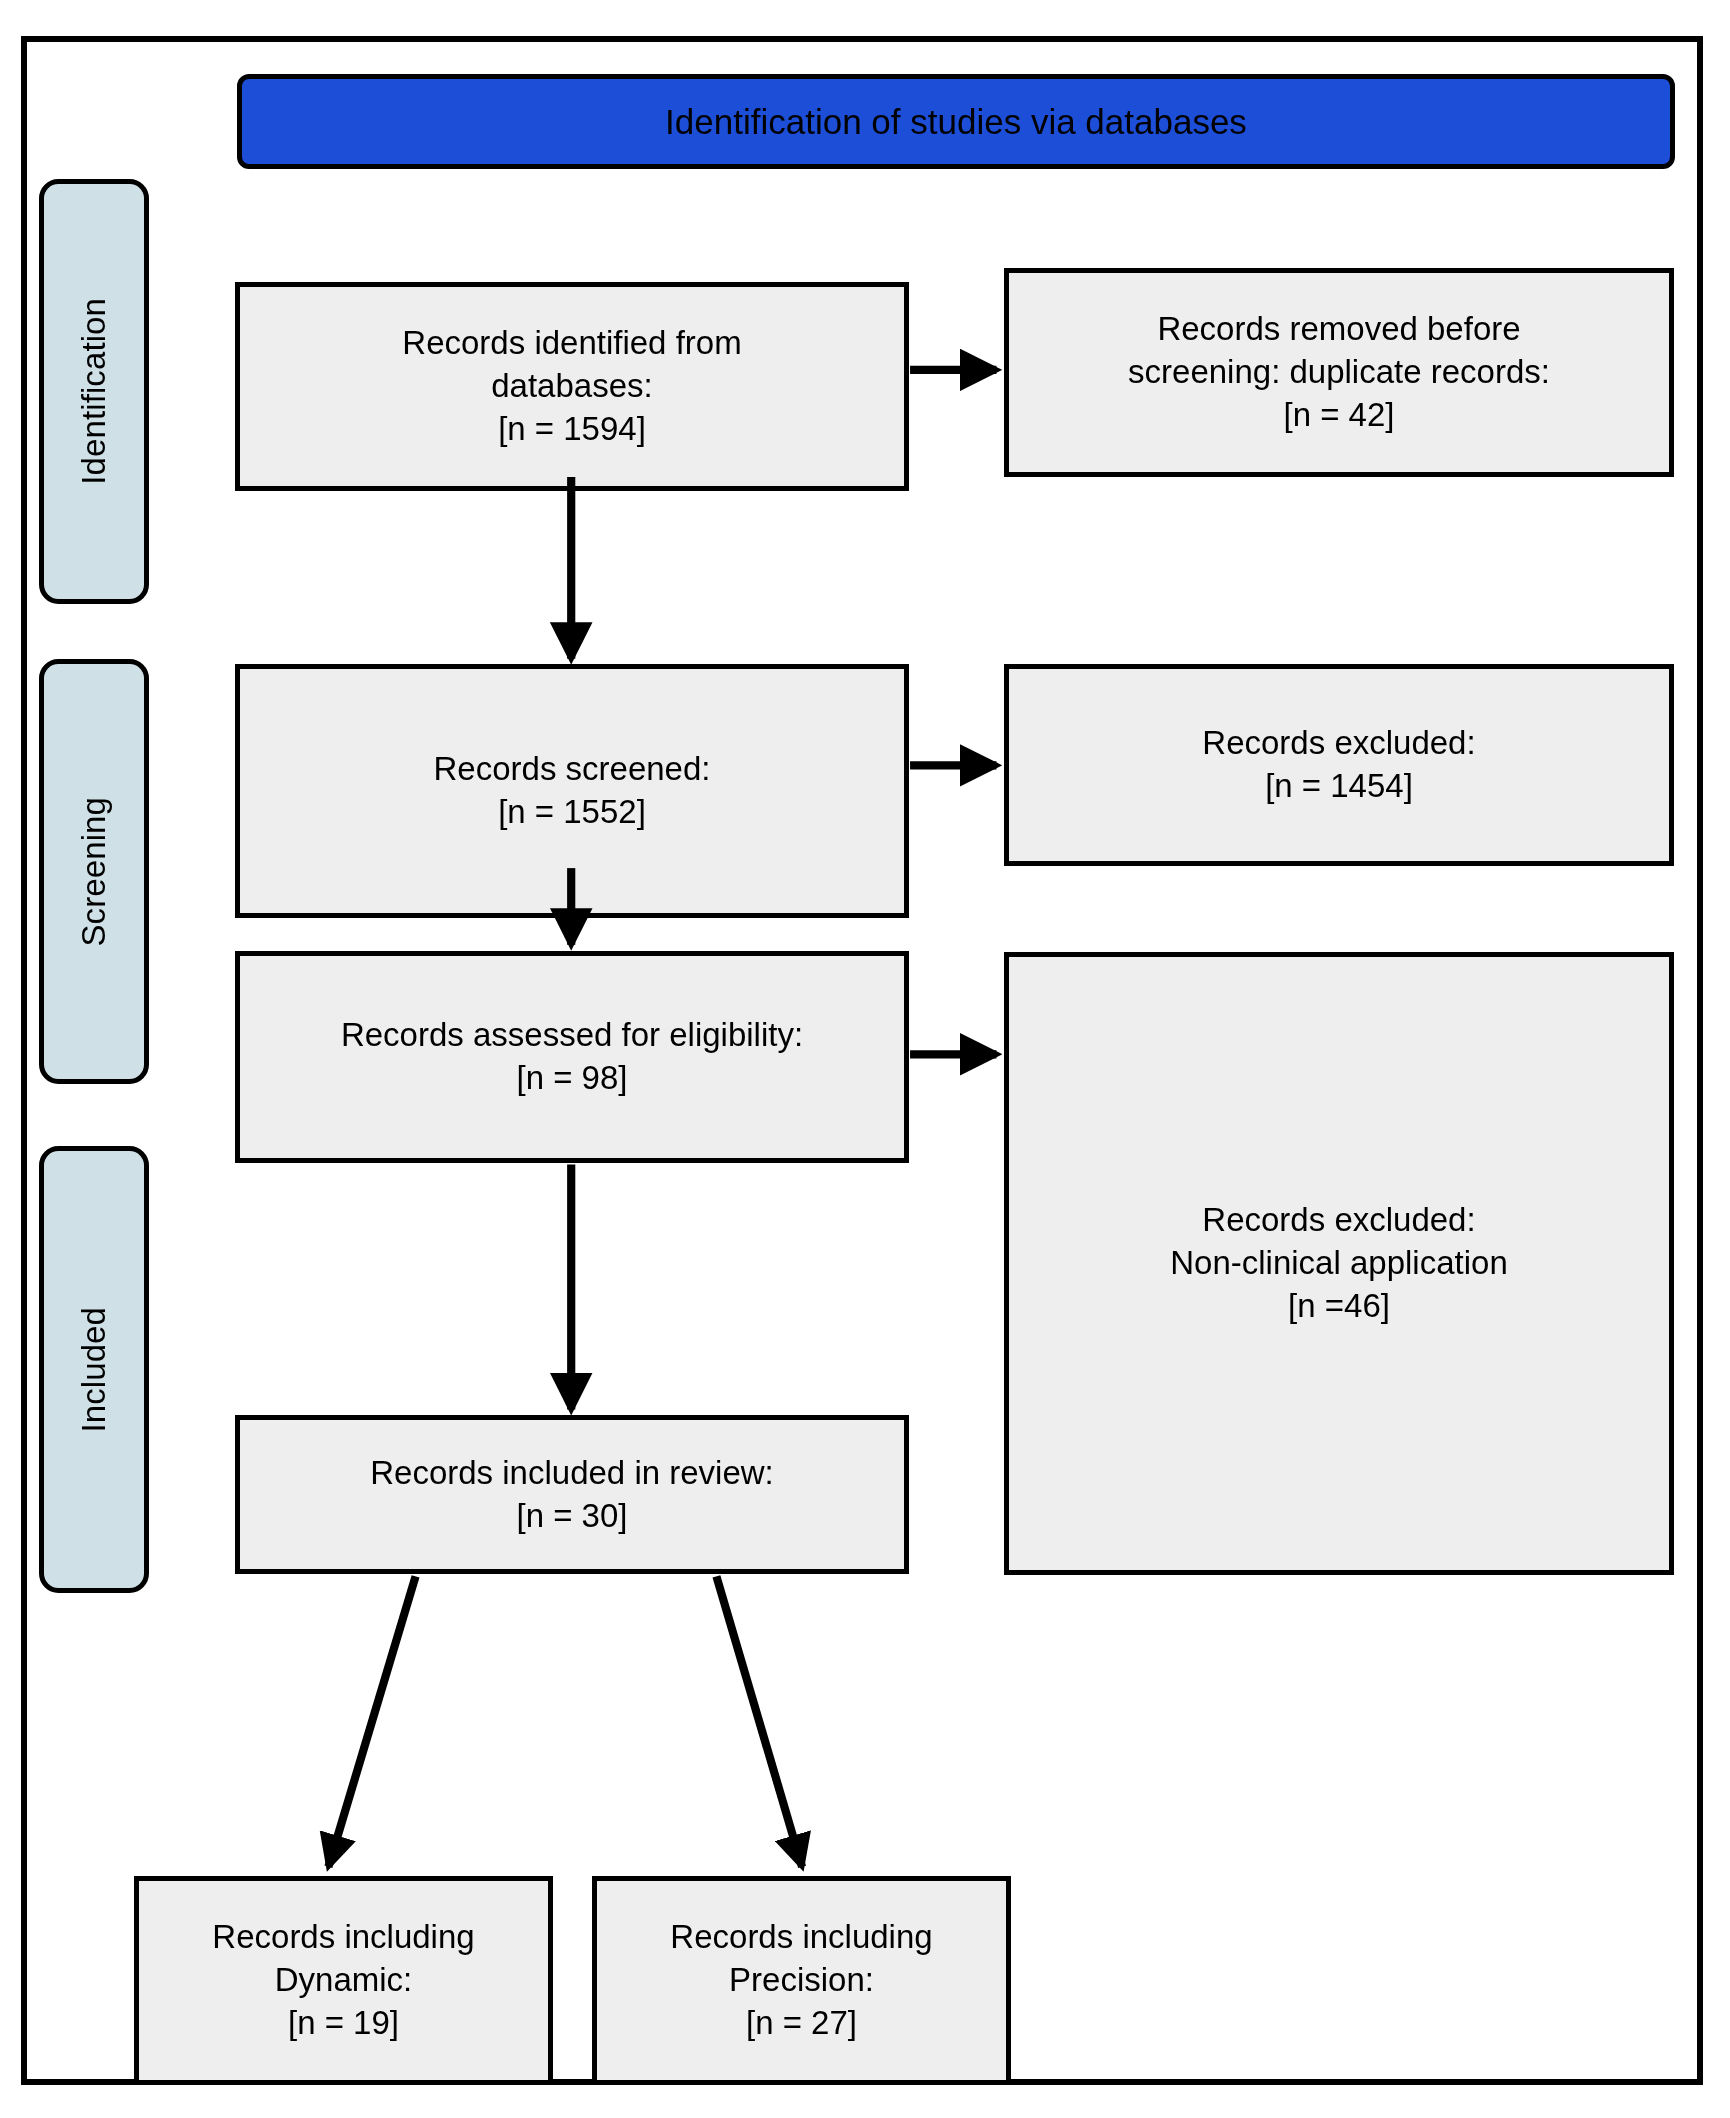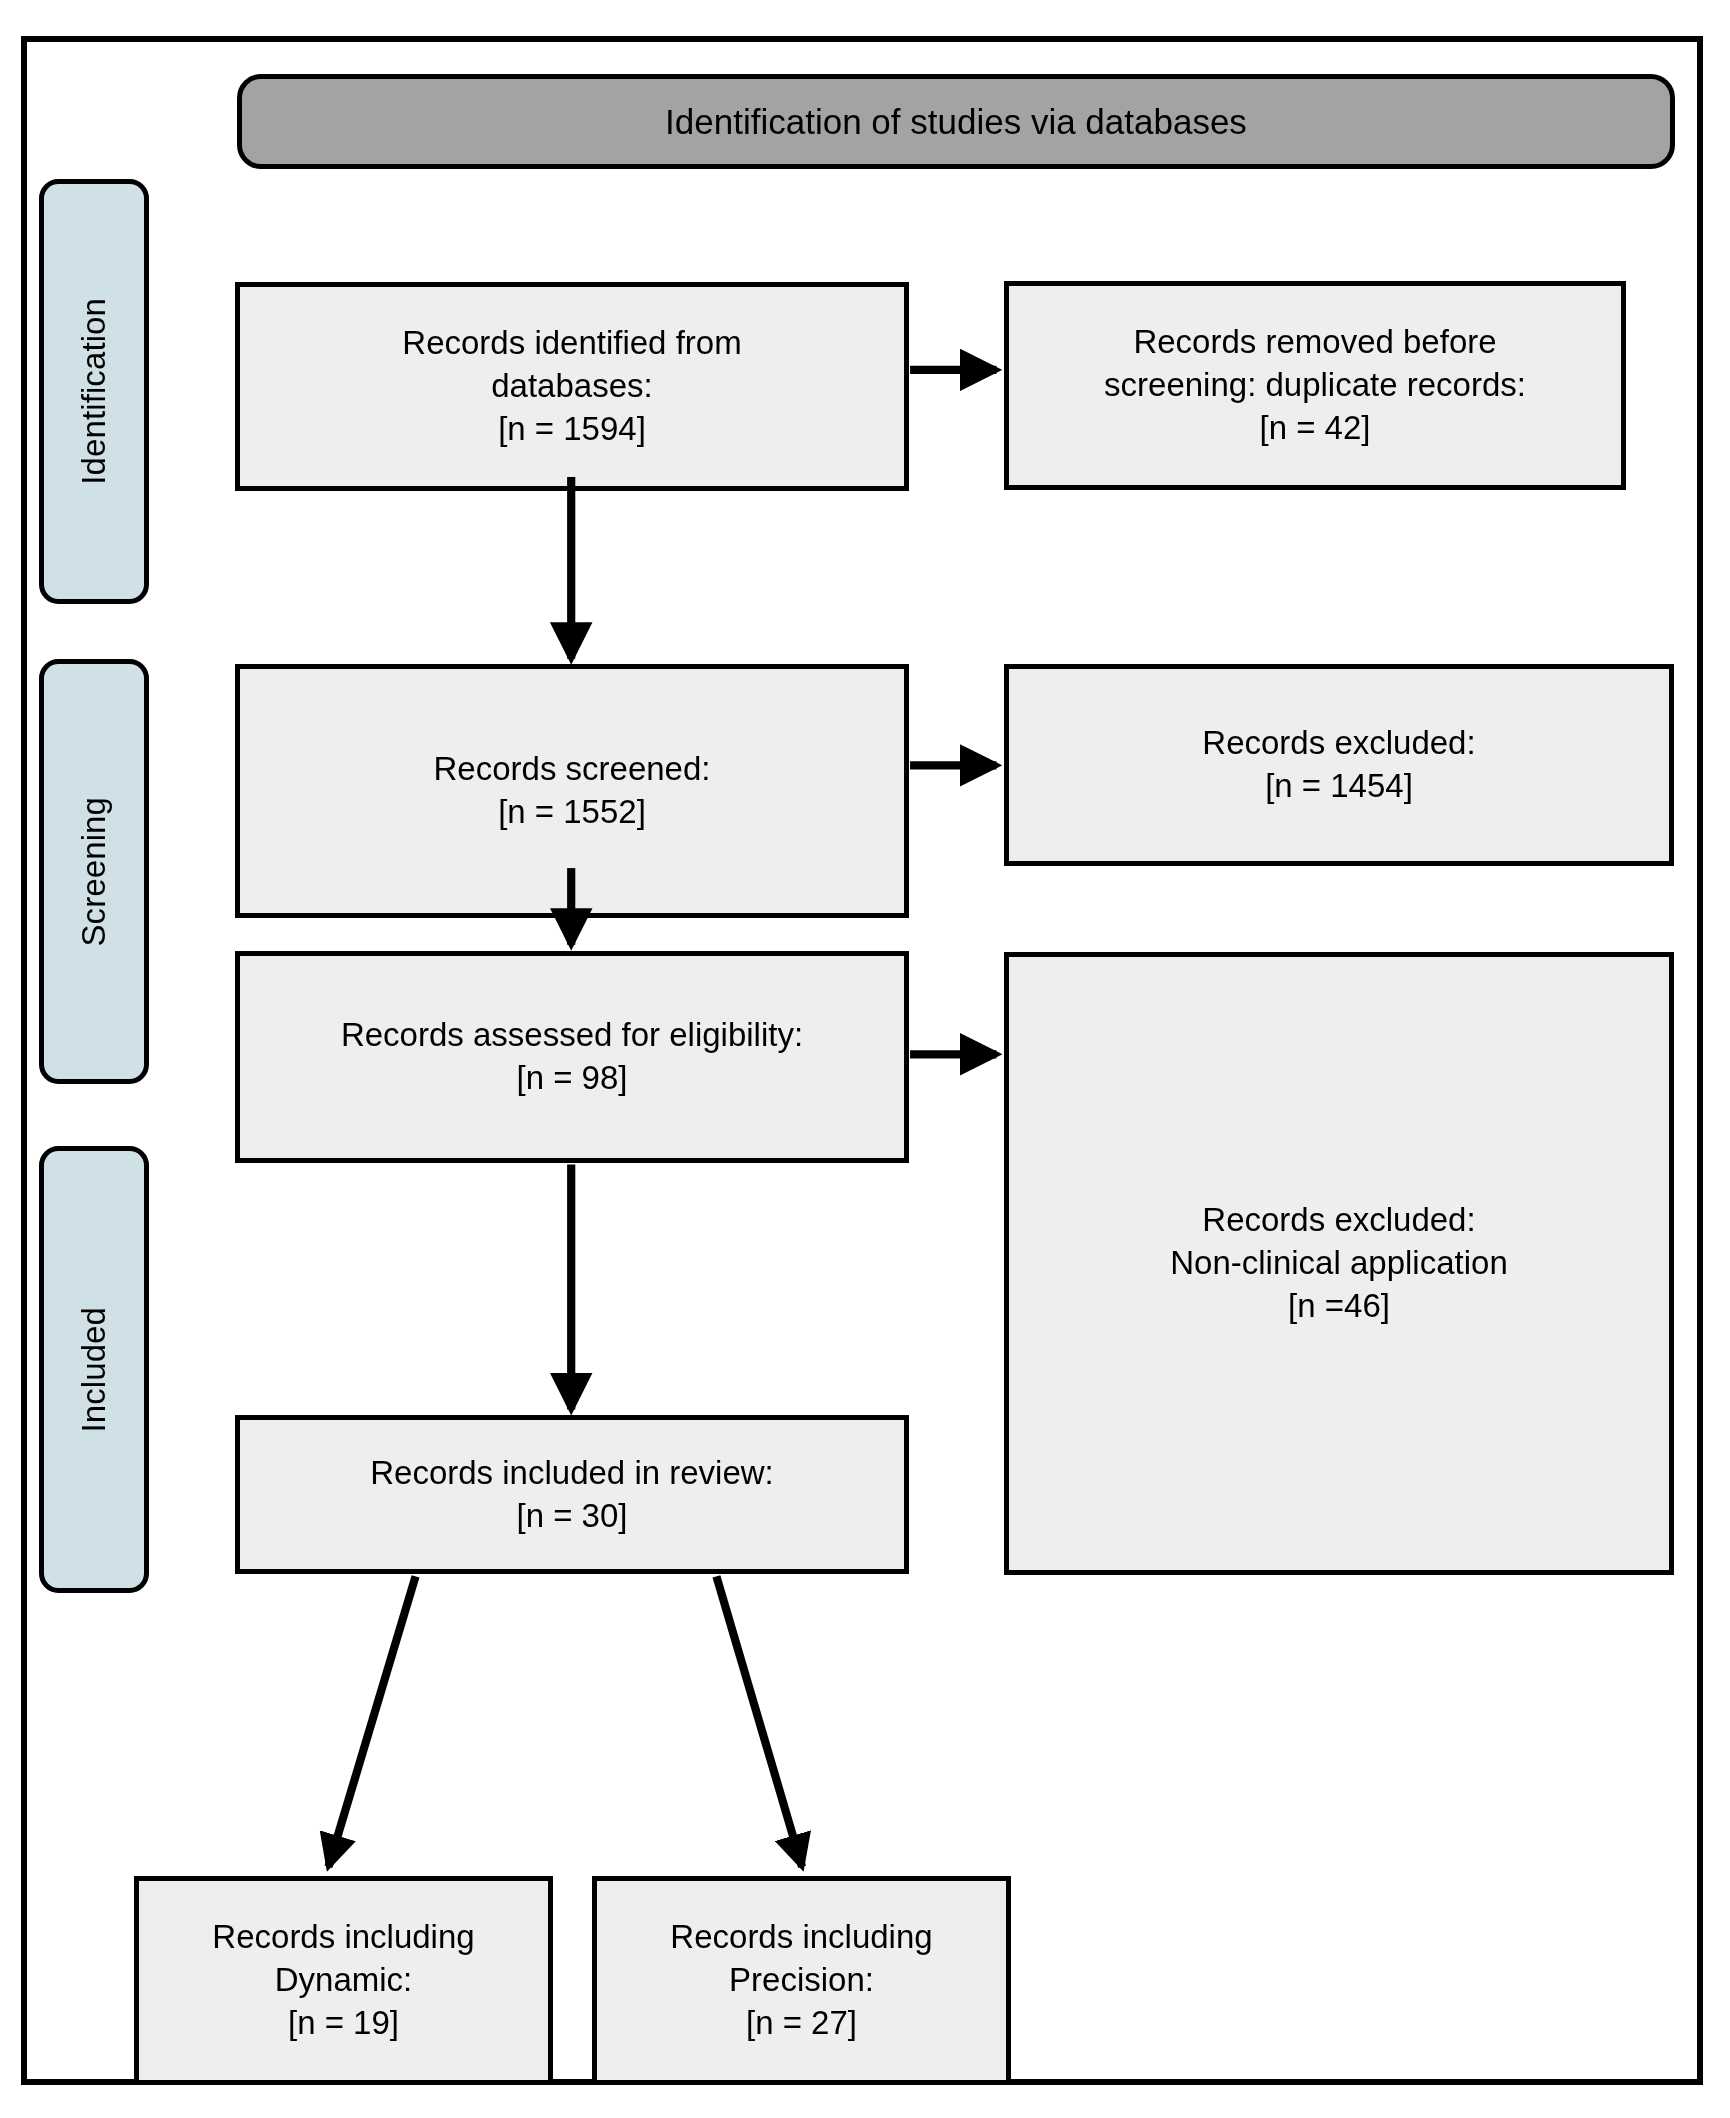--- a/index.html
+++ b/index.html
@@ -52,23 +52,23 @@
     letter-spacing: 0.1px;
   }
 
   
   #banner {
     position: absolute;
     left: 237px;
     top: 74px;
     width: 1438px;
     height: 95px;
-    background: #a3a3a3;
+    background: #1d4ed8;
     border: 5.2px solid #000000;
-    border-radius: 24px;
+    border-radius: 12px;
     box-sizing: border-box;
     display: flex;
     align-items: center;
     justify-content: center;
   }
   #banner .banner-text {
     font-size: 35px;
     color: #000000;
     text-align: center;
   }
@@ -125,21 +125,21 @@
   </div>
   <div class="stage-label" style="left:39px; top:1146px; width:110px; height:447px;">
     <span class="stage-text">Included</span>
   </div>
 
   <div class="flow-box" style="left:235px; top:282px; width:674px; height:209px;">
     <span class="box-text">Records identified from
 databases:
 [n = 1594]</span>
   </div>
-  <div class="flow-box" style="left:1004px; top:281px; width:622px; height:209px;">
+  <div class="flow-box" style="left:1004px; top:268px; width:670px; height:209px;">
     <span class="box-text">Records removed before
 screening: duplicate records:
 [n = 42]</span>
   </div>
 
   <div class="flow-box" style="left:235px; top:664px; width:674px; height:254px;">
     <span class="box-text">Records screened:
 [n = 1552]</span>
   </div>
   <div class="flow-box" style="left:1004px; top:664px; width:670px; height:202px;">

